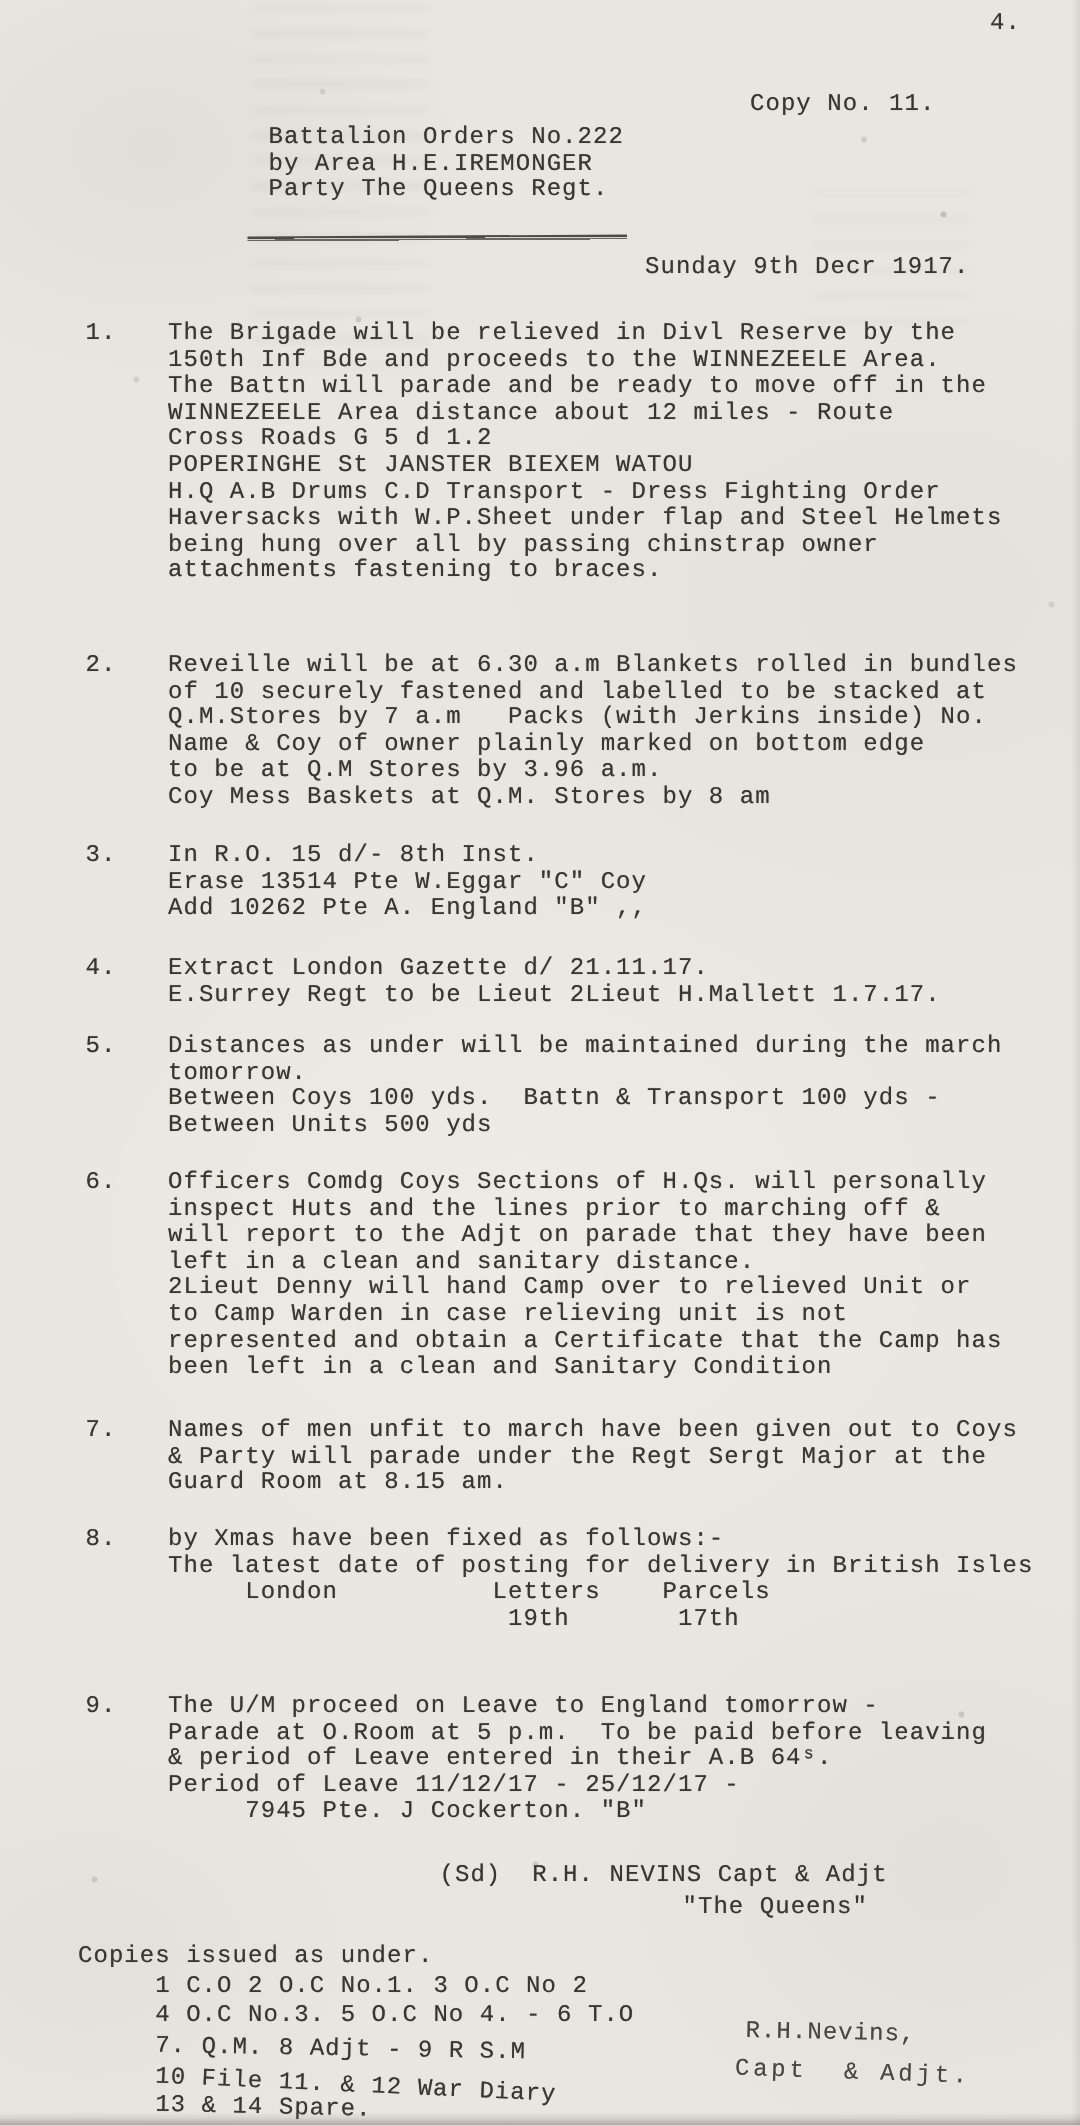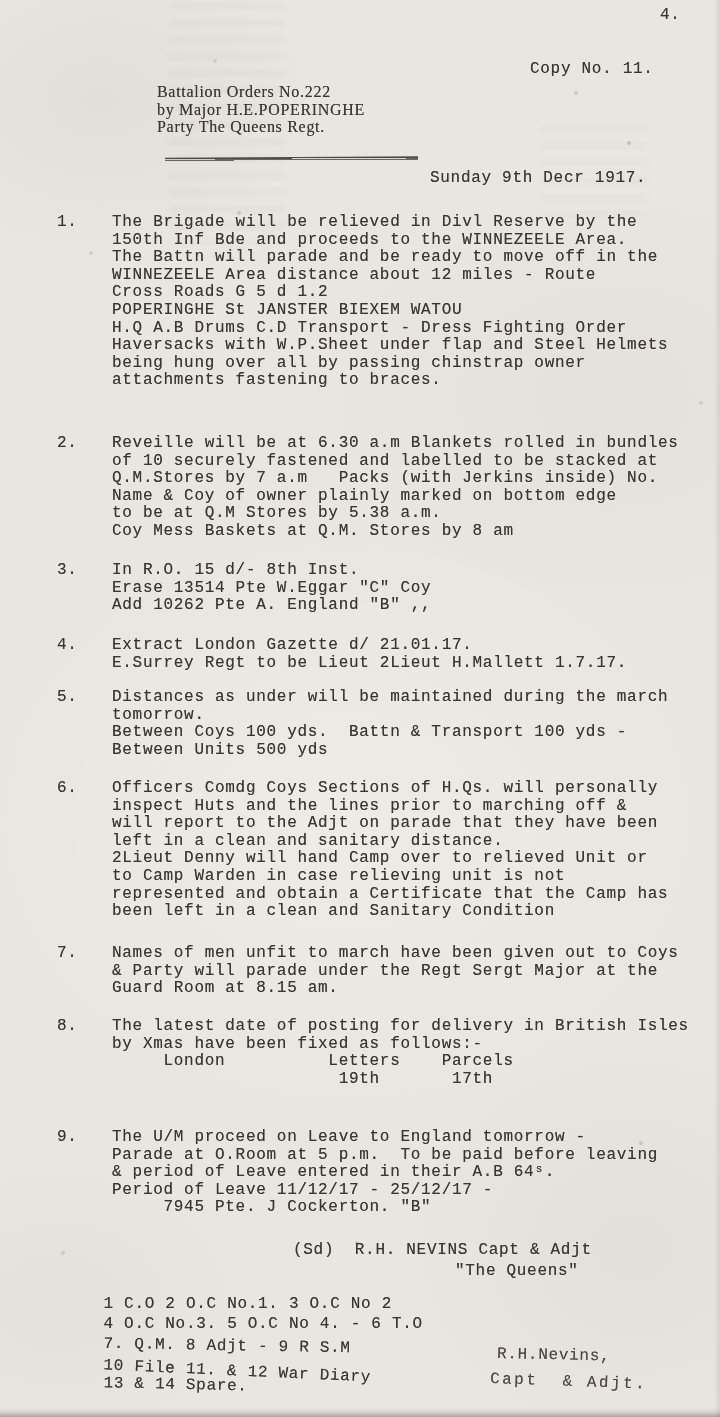--- a/index.html
+++ b/index.html
@@ -47,22 +47,22 @@
   }
   .edge-bottom{position:absolute;left:0;right:0;bottom:0;height:9px;
     background:linear-gradient(to top, rgba(108,102,94,.50), rgba(108,102,94,.14) 55%, transparent);}
   .edge-right{position:absolute;top:0;bottom:0;right:0;width:6px;
     background:linear-gradient(to left, rgba(120,114,106,.16), transparent);}
 
   .ln{white-space:pre;}
   .abs{position:absolute;}
 
   .pageno{left:660px;top:7px;}
-  .copyno{left:530px;top:61px;text-align:right;}
-  .header{left:157px;top:83px;font-family:Liberation Serif, serif;}
+  .copyno{left:500px;top:61px;text-align:right;}
+  .header{left:179px;top:83px;}
   .header-rule{left:165px;top:157px;width:253px;height:4px;transform:rotate(-0.3deg);
     background:linear-gradient(to bottom,
       rgba(58,54,47,.88) 0 1.5px, rgba(58,54,47,.1) 1.5px 2.1px,
       rgba(58,54,47,.72) 2.1px 3.2px, transparent 3.2px);}
   .dateline{left:430px;top:170px;}
 
   .order{position:absolute;left:112px;}
   .order .num{position:absolute;left:-55px;top:0;white-space:pre;}
   .o1{top:214px}.o2{top:435px}.o3{top:562px}.o4{top:637px}.o5{top:689px}
   .o6{top:780px}.o7{top:945px}.o8{top:1018px}.o9{top:1129px}
@@ -87,21 +87,21 @@
 
   <div class="ghost ghost1"></div>
   <div class="ghost ghost2"></div>
   <div class="specks"></div>
 
   <div class="abs ln pageno">4.</div>
   <div class="abs ln copyno">Copy No. 11.</div>
 
   <div class="abs header">
     <div class="ln">Battalion Orders No.222</div>
-    <div class="ln">by Major H.E.POPERINGHE</div>
+    <div class="ln">by Area H.E.IREMONGER</div>
     <div class="ln">Party The Queens Regt.</div>
   </div>
   <div class="abs header-rule"></div>
 
   <div class="abs ln dateline">Sunday 9th Decr 1917.</div>
 
   <section class="order o1">
     <span class="num">1.</span>
     <div class="ln">The Brigade will be relieved in Divl Reserve by the</div>
     <div class="ln">150th Inf Bde and proceeds to the WINNEZEELE Area.</div>
@@ -114,34 +114,34 @@
     <div class="ln">being hung over all by passing chinstrap owner</div>
     <div class="ln">attachments fastening to braces.</div>
   </section>
 
   <section class="order o2">
     <span class="num">2.</span>
     <div class="ln">Reveille will be at 6.30 a.m Blankets rolled in bundles</div>
     <div class="ln">of 10 securely fastened and labelled to be stacked at</div>
     <div class="ln">Q.M.Stores by 7 a.m   Packs (with Jerkins inside) No.</div>
     <div class="ln">Name &amp; Coy of owner plainly marked on bottom edge</div>
-    <div class="ln">to be at Q.M Stores by 5.38 a.m.</div>
+    <div class="ln">to be at Q.M Stores by 3.96 a.m.</div>
     <div class="ln">Coy Mess Baskets at Q.M. Stores by 8 am</div>
   </section>
 
   <section class="order o3">
     <span class="num">3.</span>
     <div class="ln">In R.O. 15 d/- 8th Inst.</div>
     <div class="ln">Erase 13514 Pte W.Eggar "C" Coy</div>
     <div class="ln">Add 10262 Pte A. England "B" ,,</div>
   </section>
 
   <section class="order o4">
     <span class="num">4.</span>
-    <div class="ln">Extract London Gazette d/ 21.01.17.</div>
+    <div class="ln">Extract London Gazette d/ 21.11.17.</div>
     <div class="ln">E.Surrey Regt to be Lieut 2Lieut H.Mallett 1.7.17.</div>
   </section>
 
   <section class="order o5">
     <span class="num">5.</span>
     <div class="ln">Distances as under will be maintained during the march</div>
     <div class="ln">tomorrow.</div>
     <div class="ln">Between Coys 100 yds.  Battn &amp; Transport 100 yds -</div>
     <div class="ln">Between Units 500 yds</div>
   </section>
@@ -160,39 +160,40 @@
 
   <section class="order o7">
     <span class="num">7.</span>
     <div class="ln">Names of men unfit to march have been given out to Coys</div>
     <div class="ln">&amp; Party will parade under the Regt Sergt Major at the</div>
     <div class="ln">Guard Room at 8.15 am.</div>
   </section>
 
   <section class="order o8">
     <span class="num">8.</span>
+    <div class="ln">by Xmas have been fixed as follows:-</div>
     <div class="ln">The latest date of posting for delivery in British Isles</div>
-    <div class="ln">by Xmas have been fixed as follows:-</div>
     <div class="ln">     London          Letters    Parcels</div>
     <div class="ln">                      19th       17th</div>
   </section>
 
   <section class="order o9">
     <span class="num">9.</span>
     <div class="ln">The U/M proceed on Leave to England tomorrow -</div>
     <div class="ln">Parade at O.Room at 5 p.m.  To be paid before leaving</div>
     <div class="ln">&amp; period of Leave entered in their A.B 64ˢ.</div>
     <div class="ln">Period of Leave 11/12/17 - 25/12/17 -</div>
     <div class="ln">     7945 Pte. J Cockerton. "B"</div>
   </section>
 
   <div class="abs ln sig1">(Sd)  R.H. NEVINS Capt &amp; Adjt</div>
   <div class="abs ln sig2">"The Queens"</div>
 
   <div class="abs copies">
+    <div class="ln c0">Copies issued as under.</div>
     <div class="ln c1">     1 C.O 2 O.C No.1. 3 O.C No 2</div>
     <div class="ln c2">     4 O.C No.3. 5 O.C No 4. - 6 T.O</div>
     <div class="ln c3">     7. Q.M. 8 Adjt - 9 R S.M</div>
     <div class="ln c4">     10 File 11. &amp; 12 War Diary</div>
     <div class="ln c5">     13 &amp; 14 Spare.</div>
   </div>
 
   <div class="abs ln hand hand1">R.H.Nevins,</div>
   <div class="abs ln hand hand2">Capt  &amp; Adjt.</div>
 

